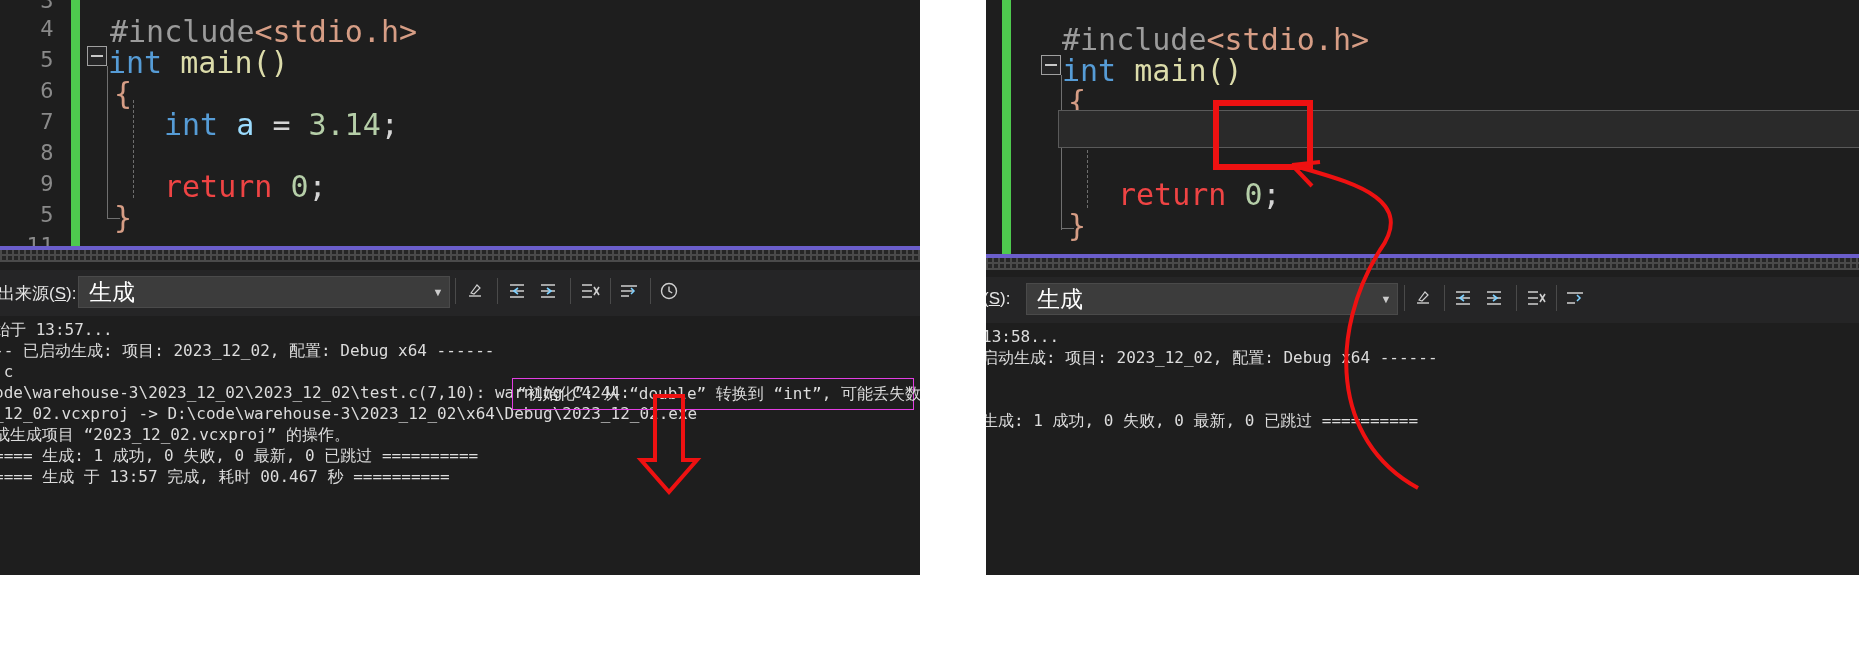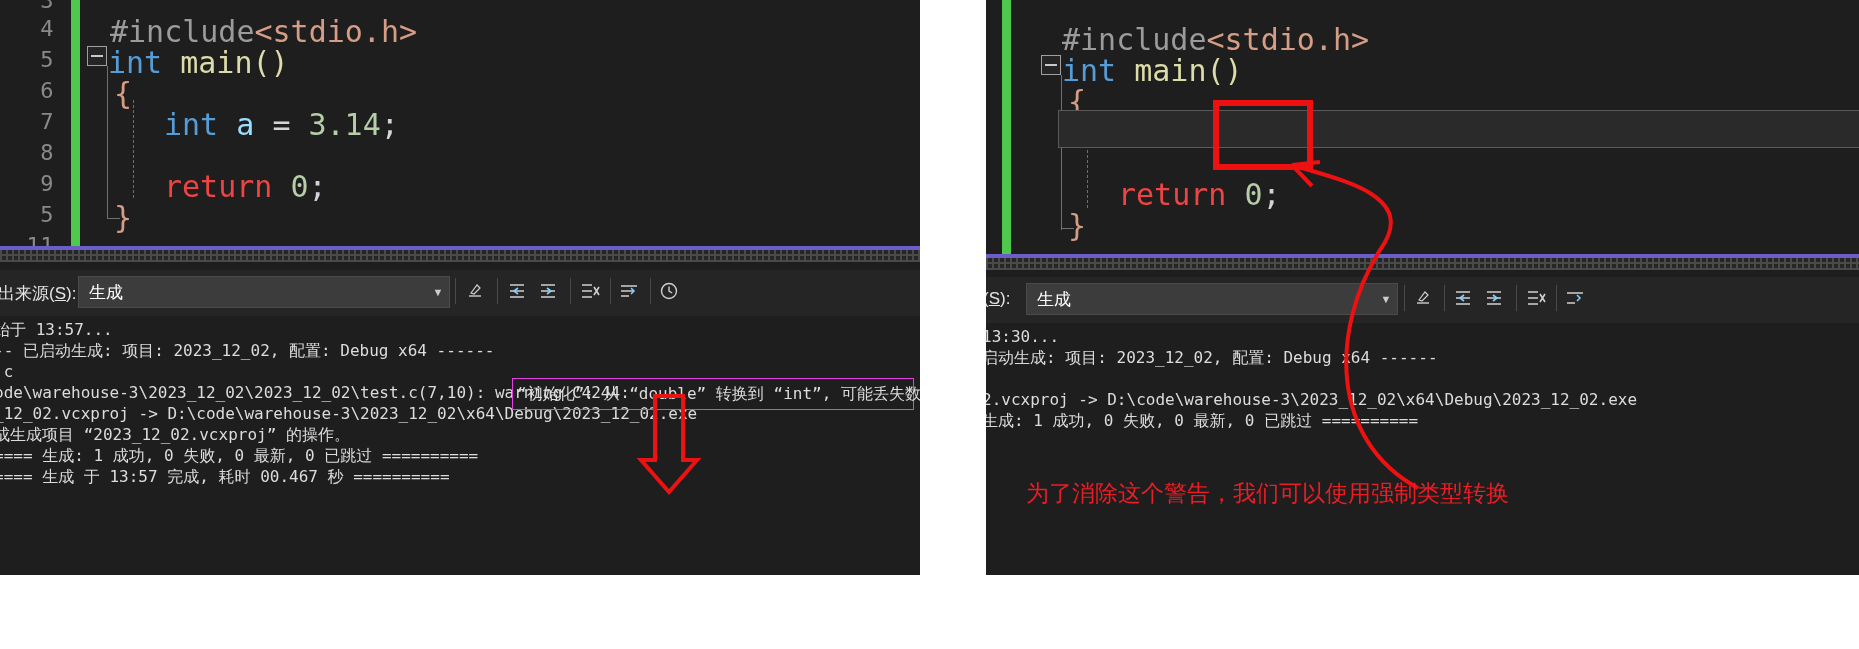--- a/index.html
+++ b/index.html
@@ -58,21 +58,21 @@
   }
 
   
   .out-toolbar{position:absolute;left:0;right:0;background:#252526;}
   .out-label{position:absolute;color:#e6e6e6;font-size:17px;white-space:nowrap;}
   .out-label u{text-decoration:underline;}
   .combo{
     position:absolute;background:#3c3c3c;border:1px solid #4a4a4a;
     display:flex;align-items:center;
   }
-  .combo .val{color:#ffffff;font-size:17px;padding-left:10px;flex:1;white-space:nowrap;}
+  .combo .val{color:#ffffff;font-size:23px;padding-left:10px;flex:1;white-space:nowrap;}
   .combo .chev{
     width:22px;display:flex;align-items:center;justify-content:center;color:#cccccc;font-size:11px;
   }
   .tb-sep{position:absolute;width:1px;background:#4a4a4a;}
   .tb-btn{position:absolute;display:flex;align-items:center;justify-content:center;}
 
   
   .out-body{position:absolute;left:0;right:0;bottom:0;overflow:hidden;background:#1e1e1e;}
   .outline{
     position:absolute;white-space:pre;color:#dcdcdc;
@@ -272,37 +272,35 @@
       <div class="tb-sep" style="left:570px;top:8px;height:26px;"></div>
       <div class="tb-btn" style="left:576px;top:8px;width:26px;height:26px;">
         <svg width="20" height="18" viewBox="0 0 20 18">
           <path d="M2 4h16M2 14h8" stroke="#cfcfcf" stroke-width="1.5"></path>
           <path d="M12 6 L15 9 L12 12" stroke="#7fd1ff" stroke-width="1.5" fill="none"></path>
         </svg>
       </div>
     </div>
 
     <div class="out-body" style="top:323px;height:252px;">
-      <div class="outline" style="left:-4px;top:4px;">13:30...</div>
+      <div class="outline" style="left:-4px;top:4px;">13:58...</div>
       <div class="outline" style="left:-4px;top:25px;">启动生成: 项目: 2023_12_02, 配置: Debug x64 ------</div>
       <div class="outline" style="left:-4px;top:46px;"></div>
-      <div class="outline" style="left:-4px;top:67px;">2.vcxproj -&gt; D:\code\warehouse-3\2023_12_02\x64\Debug\2023_12_02.exe</div>
       <div class="outline" style="left:-4px;top:88px;">生成: 1 成功, 0 失败, 0 最新, 0 已跳过 ==========</div>
     </div>
   </div>
 
   <div class="redbox" style="left:1213px;top:100px;width:88px;height:58px;"></div>
 
   <svg class="overlay" xmlns="http://www.w3.org/2000/svg">
 
     <g>
       <path d="M655 396 L683 396 L683 460 L697 460 L669 492 L641 460 L655 460 Z" fill="none" stroke="#ee1111" stroke-width="4"></path>
     </g>
 
     <g>
       <path d="M1418 488 C 1330 440, 1330 330, 1380 250 C 1420 195, 1340 180, 1292 165" fill="none" stroke="#ee1111" stroke-width="4"></path>
       <path d="M1292 165 L1320 162 M1292 165 L1312 186" fill="none" stroke="#ee1111" stroke-width="4"></path>
     </g>
   </svg>
 
-  <div class="caption" style="left:1026px;top:478px;">为了消除这个警告，我们可以使用强制类型转换</div>
 
 </div>
 
 </body></html>

